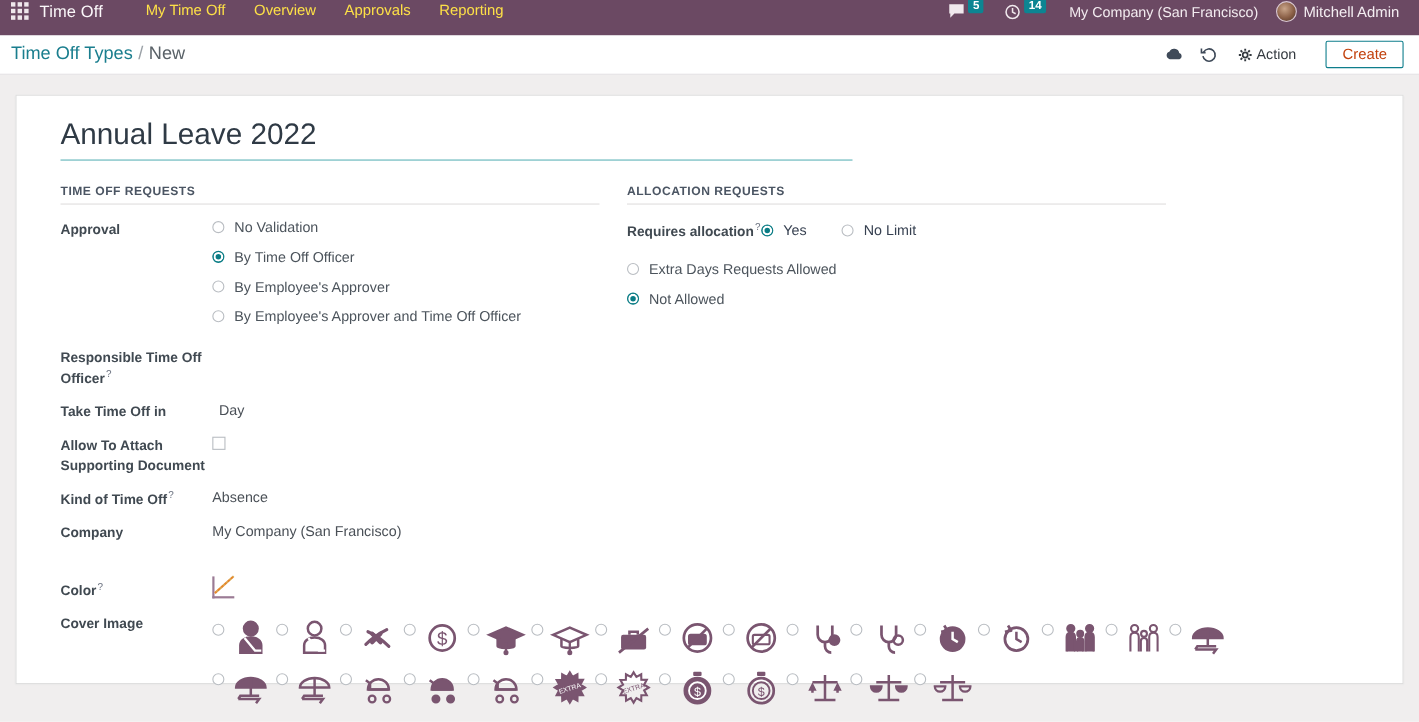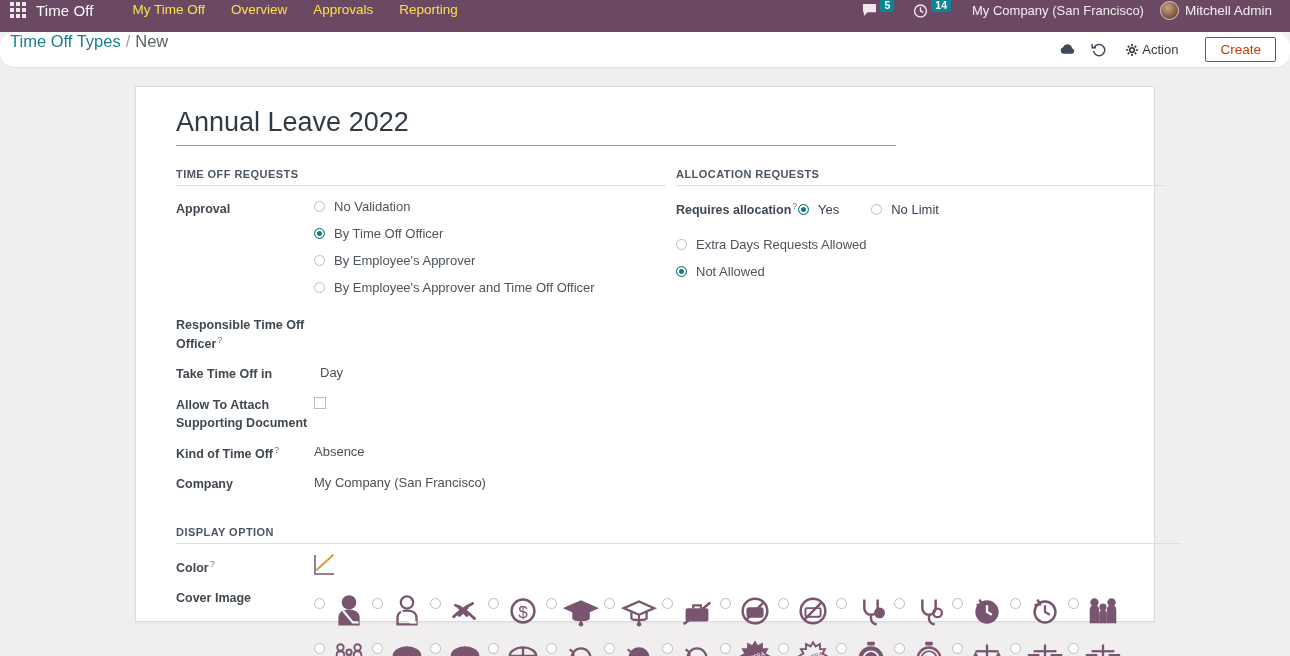--- a/index.html
+++ b/index.html
@@ -82,23 +82,23 @@
     background: radial-gradient(circle at 40% 35%, #c9a58a 0%, #8a5f46 55%, #4a3226 100%);
     border: 1px solid #d9c8d2;
     flex: none;
   }
 
   
   .ctrl {
     height: 36px;
     background: #ffffff;
     display: flex;
+    align-items: center;
     padding: 0 14px 0 10px;
     border-bottom: 1px solid #e3e0e3;
-    border-radius: 15px;
   }
   .breadcrumb { font-size: 16.5px; display: flex; align-items: baseline; gap: 5px; }
   .bc-link { color: #1a7e8e; cursor: pointer; }
   .bc-sep { color: #9aa0a6; }
   .bc-cur { color: #5a6268; }
   .ctrl-right { margin-left: auto; display: flex; align-items: center; gap: 4px; }
   .icon-btn {
     width: 28px; height: 26px;
     display: flex; align-items: center; justify-content: center;
     color: #3f4a59; cursor: pointer; font-size: 15px;
@@ -120,21 +120,21 @@
   }
 
   
   .view-wrap {
     padding: 18px 0 0 0;
     display: flex;
     justify-content: center;
     height: calc(656px - 68px);
   }
   .sheet {
-    width: 1020px;
+    width: 1262px;
     background: #fff;
     border: 1px solid #dcdcdc;
     padding: 20px 24px 26px 24px;
     box-shadow: 0 1px 2px rgba(0,0,0,.045);
     height: 536px;
   }
   .title-row { padding: 0 0 4px 16px; }
   .rec-title {
     font-size: 27px;
     color: #2f3a45;
@@ -409,21 +409,20 @@
             <div class="radio-line">
               <span class="radio sel"></span>
               <span>Not Allowed</span>
             </div>
           </div>
         </div>
       </div>
     </div>
 
     <div style="padding:22px 0 0 16px">
-      <div class="group-title" style="width:1005px">Display Option</div>
 
       <div class="field-row">
         <div class="fld-label"><span>Color</span><span class="help-q">?</span></div>
         <div class="color-swatch"></div>
       </div>
 
       <div class="field-row">
         <div class="fld-label">Cover Image</div>
         <div class="cover-grid" id="cover-grid">
             <div class="cover-cell">

